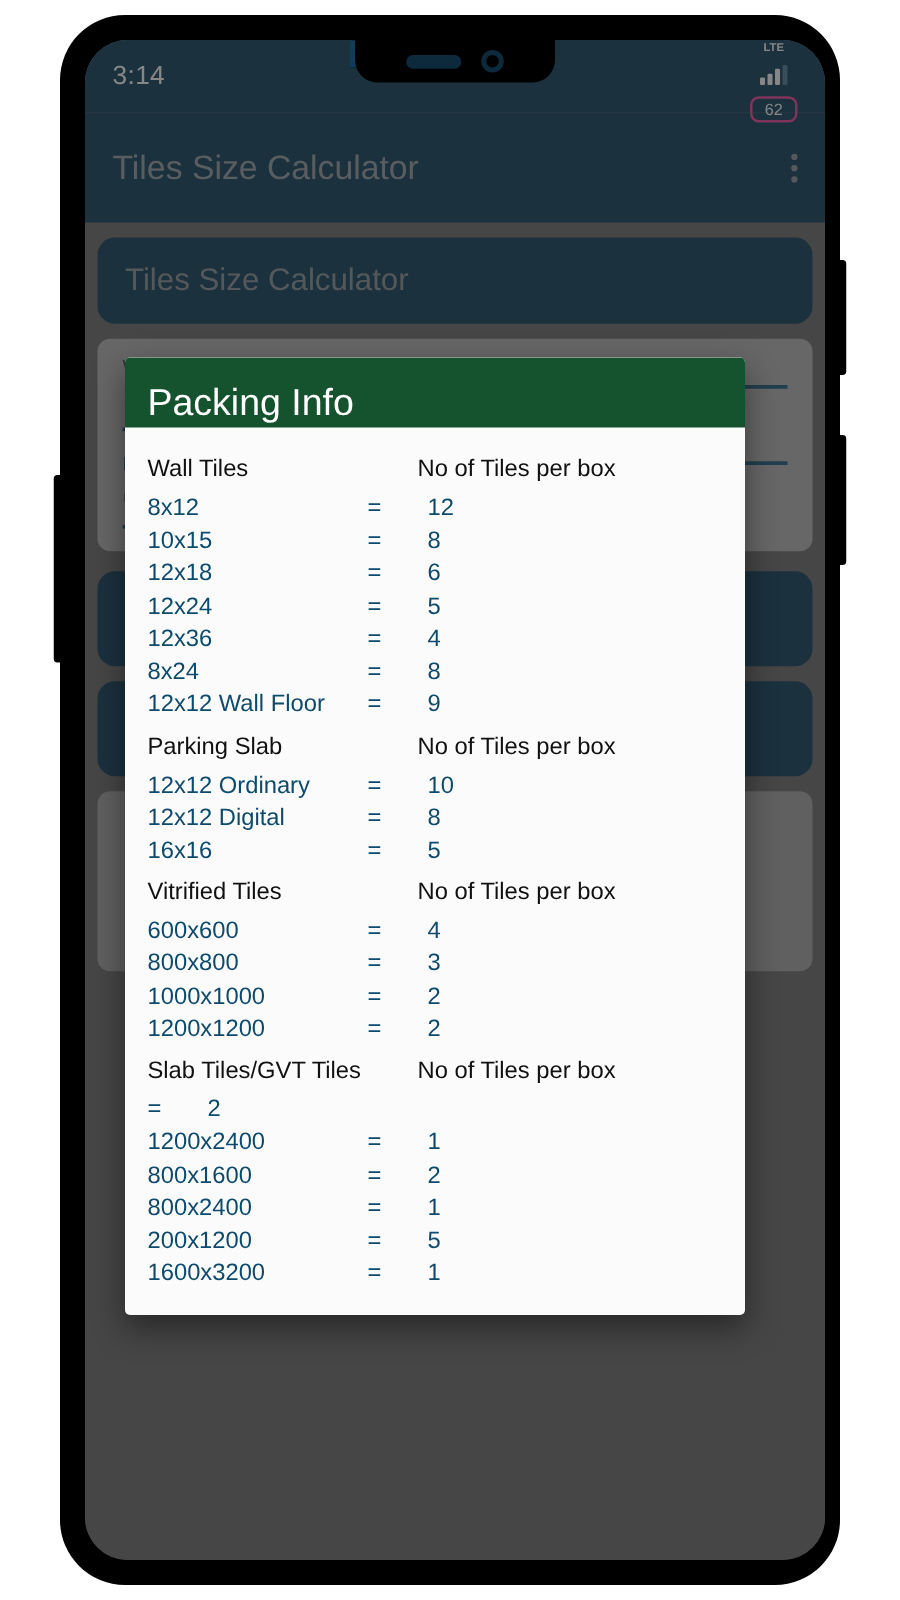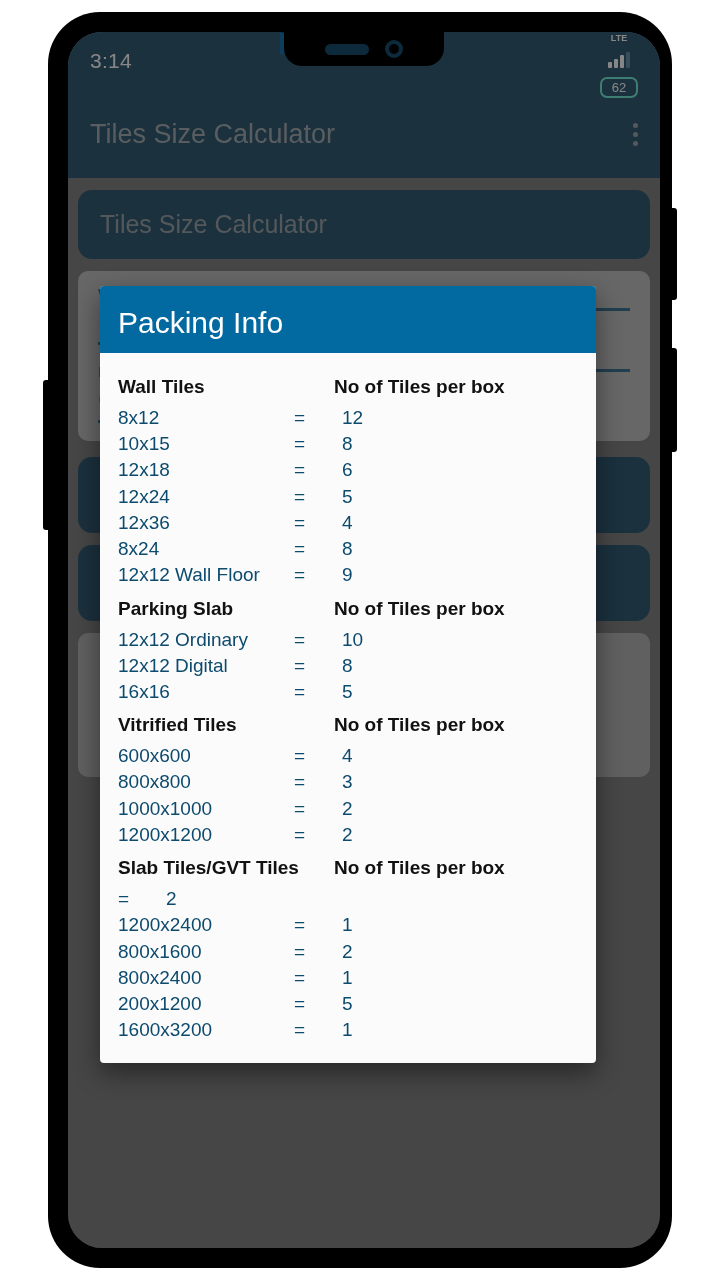--- a/index.html
+++ b/index.html
@@ -85,21 +85,21 @@
     display: flex; flex-direction: column; align-items: center;
     line-height: 1; font-size: 9px; font-weight: 700;
   }
   #signal-icon { display: flex; align-items: flex-end; gap: 2px; height: 16px; }
   #signal-icon i { display: block; width: 4px; background: #fff; border-radius: 1px; }
   #signal-icon i:nth-child(1){height:6px}
   #signal-icon i:nth-child(2){height:9px}
   #signal-icon i:nth-child(3){height:13px}
   #signal-icon i:nth-child(4){height:16px; background:#4e7f99}
   #battery-icon {
-    border: 2px solid #5eead4; border-radius: 7px;
+    border: 2px solid #ec4899; border-radius: 7px;
     padding: 1px 6px; font-size: 13px; font-weight: 500;
     min-width: 38px; text-align: center;
   }
 
   #app-bar {
     height: 88px; background: #0d3e5c;
     display: flex; align-items: center;
     padding: 0 22px;
   }
   #app-bar-title {
@@ -161,29 +161,29 @@
     position: absolute;
     left: 32px; top: 254px;
     width: 496px;
     background: #fbfbfb;
     border-radius: 4px;
     box-shadow: 0 10px 26px rgba(0,0,0,.45);
     overflow: hidden;
     z-index: 30;
   }
   #dialog-header {
-    background: #0369a1;
-    padding: 20px 18px 13px 18px;
+    background: #14532d;
+    padding: 20px 18px 2px 18px;
   }
   #dialog-title { font-size: 30px; color: #ffffff; font-weight: 400; }
   #dialog-body { padding: 14px 18px 20px 18px; }
 
   .section-head {
     display: flex;
-    font-size: 19px; font-weight: 700; color: #111;
+    font-size: 19px; font-weight: 400; color: #111;
     margin: 9px 0 7px 0;
   }
   .section-head .sh-name { width: 216px; }
 
   .row {
     display: flex;
     font-size: 19px; color: #0c4a6e;
     line-height: 1.38;
   }
   .row .c-size { width: 176px; }

